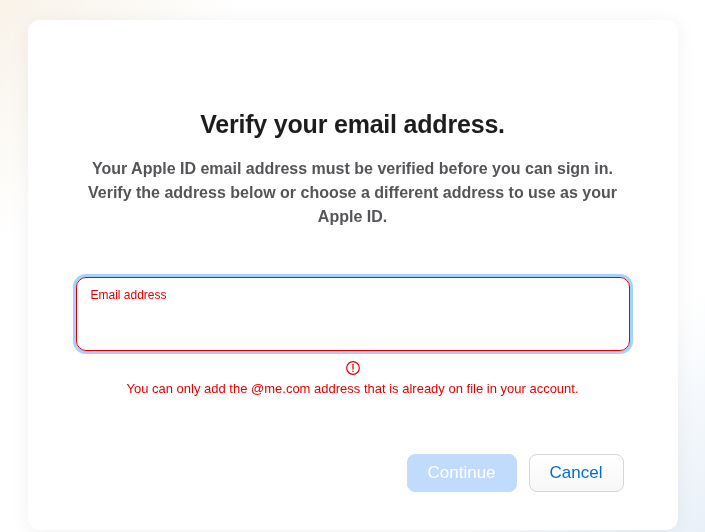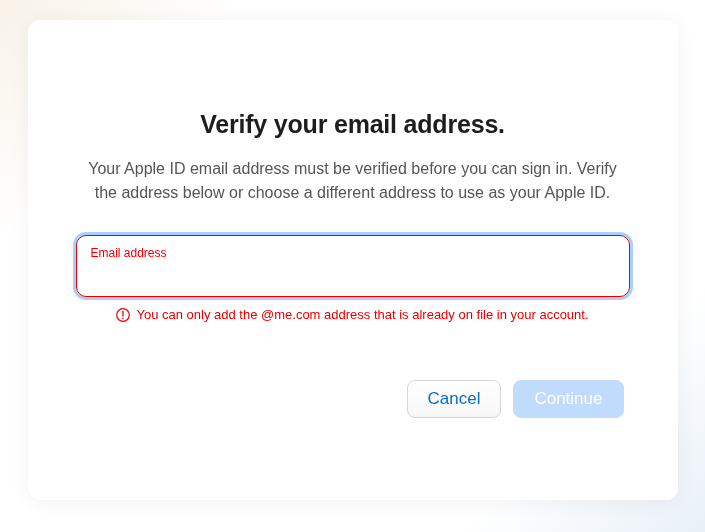--- a/index.html
+++ b/index.html
@@ -36,38 +36,39 @@
       text-align: center;
       margin-bottom: 18px;
       letter-spacing: -0.2px;
     }
 
     .description {
       font-size: 16px;
       color: #555559;
       text-align: center;
       line-height: 1.5;
-      margin-bottom: 30px;
+      margin-bottom: 48px;
       padding: 0 4px;
+      font-weight: bold;
     }
 
     .input-wrapper {
       position: relative;
       border: 1px solid #e30000;
       border-radius: 10px;
       box-shadow: 0 0 0 3px rgba(0, 122, 255, 0.35);
       padding: 10px 14px 14px 14px;
       margin-bottom: 10px;
     }
 
     .input-label {
       font-size: 12px;
       color: #e30000;
       display: block;
-      margin-bottom: 2px;
+      margin-bottom: 14px;
     }
 
     .email-input {
       width: 100%;
       border: none;
       outline: none;
       font-size: 17px;
       background: transparent;
       color: #1d1d1f;
     }
@@ -75,20 +76,21 @@
     .error-row {
       display: flex;
       align-items: center;
       justify-content: center;
       gap: 6px;
       color: #e30000;
       font-size: 13px;
       margin-top: 10px;
       margin-bottom: 58px;
       text-align: center;
+      flex-direction: column;
     }
 
     .error-row svg {
       flex-shrink: 0;
     }
 
     .button-row {
       display: flex;
       justify-content: flex-end;
       gap: 12px;
@@ -131,16 +133,16 @@
   <div class="error-row">
     <svg width="14" height="14" viewBox="0 0 14 14" fill="none">
       <circle cx="7" cy="7" r="6.3" stroke="#e30000" stroke-width="1.2"></circle>
       <line x1="7" y1="3.5" x2="7" y2="8" stroke="#e30000" stroke-width="1.3" stroke-linecap="round"></line>
       <circle cx="7" cy="10.2" r="0.8" fill="#e30000"></circle>
     </svg>
     <span>You can only add the @me.com address that is already on file in your account.</span>
   </div>
 
   <div class="button-row">
+    <button class="btn btn-continue">Continue</button>
     <button class="btn btn-cancel">Cancel</button>
-    <button class="btn btn-continue">Continue</button>
   </div>
 </div>
 
 </body></html>

